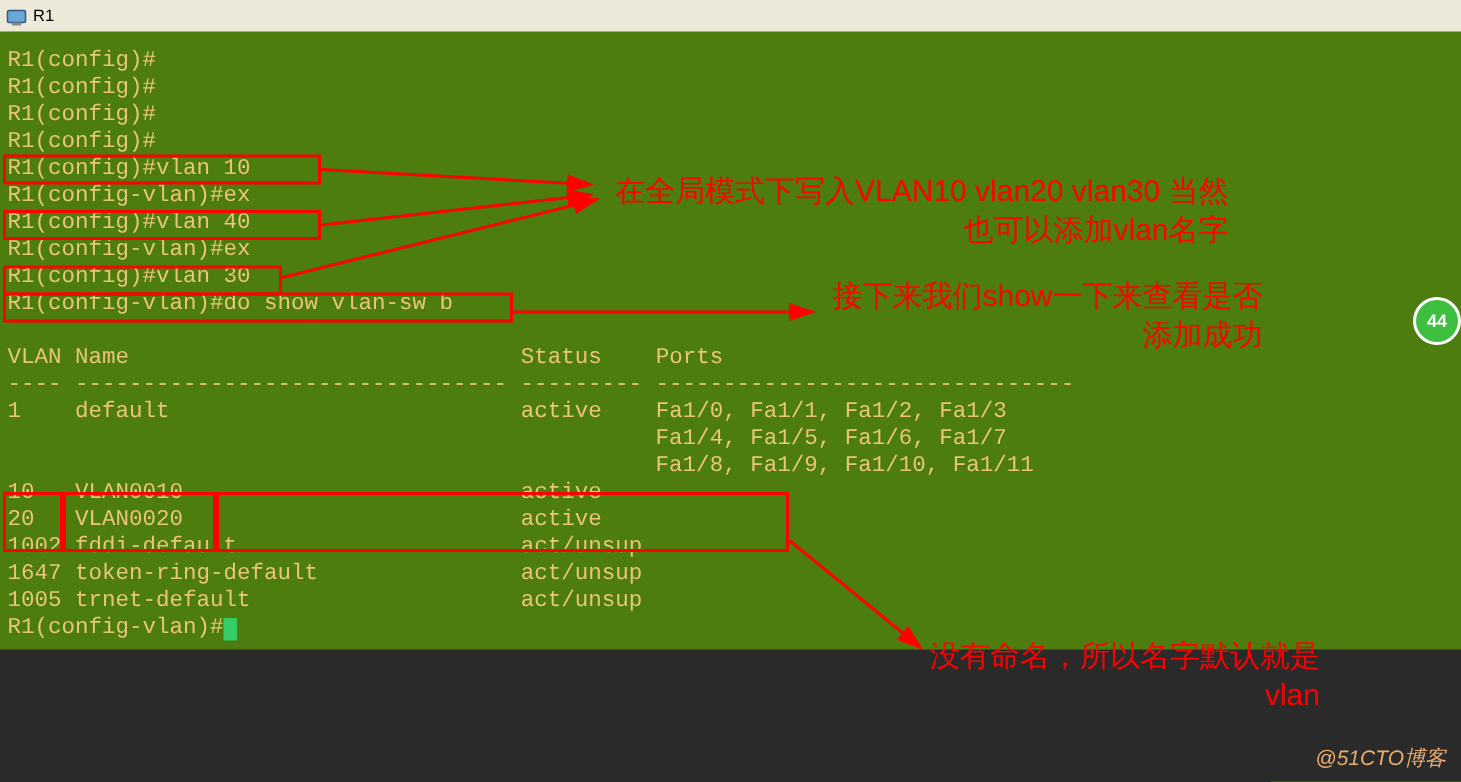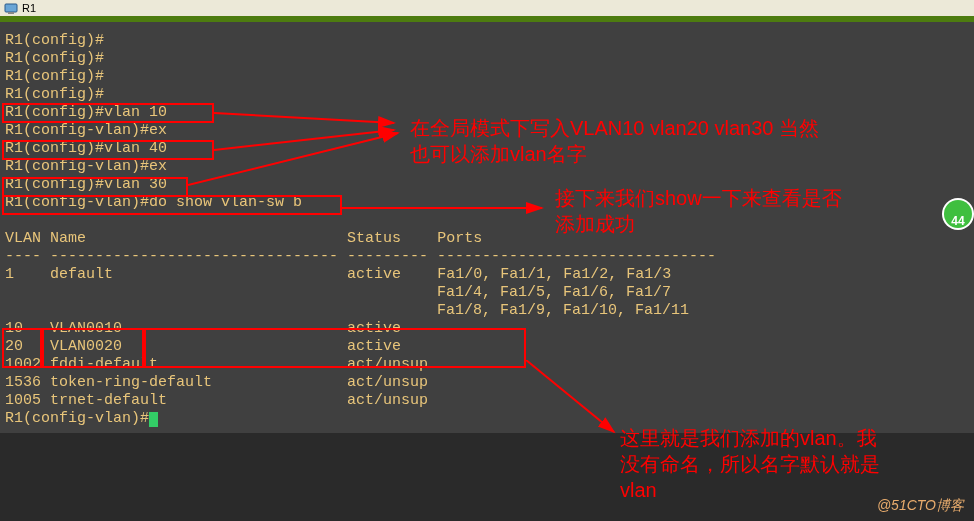--- a/index.html
+++ b/index.html
@@ -11,35 +11,35 @@
       background: #2a2a2a;
       overflow: hidden;
       position: relative;
     }
     .title-bar {
       background: #ece9d8;
       height: 22px;
       display: flex;
       align-items: center;
       padding: 2px 4px;
-      border-bottom: 6px solid #4d7c0f;
+      border-bottom: 1px solid #4d7c0f;
     }
     .title-icon {
       width: 14px; height: 14px;
       margin-right: 4px;
       display: inline-flex;
       align-items: center; justify-content: center;
     }
     .title-text {
       font-family: "Tahoma", sans-serif;
       font-size: 11px;
       color: #000;
     }
     .terminal {
-      background: #404040;
+      background: #4d7c0f;
       padding: 10px 5px 5px 5px;
       position: relative;
     }
     .line {
       color: #e8c57a;
       line-height: 18px;
       white-space: pre;
       height: 18px;
     }
     .cursor-block {
@@ -53,20 +53,21 @@
       border: 2px solid #ff0000;
       pointer-events: none;
     }
     .annotation {
       position: absolute;
       font-family: "SimSun","Microsoft YaHei",sans-serif;
       font-size: 20px;
       color: #ff0000;
       line-height: 26px;
       pointer-events: none;
+      text-align: right;
     }
     .arrow { position: absolute; pointer-events: none; }
     .watermark {
       position: absolute;
       right: 10px;
       bottom: 6px;
       color: #fdba74;
       font-family: "Microsoft YaHei", sans-serif;
       font-size: 14px;
       font-style: italic;
@@ -77,21 +78,21 @@
       right: 2px;
       top: 200px;
       width: 28px; height: 28px;
       background: #3fbf3f;
       border-radius: 50%;
       color: #fff;
       font-family: Arial, sans-serif;
       font-size: 12px;
       font-weight: bold;
       display: flex;
-      align-items: flex-end;
+      align-items: center;
       justify-content: center;
       box-shadow: 0 0 0 2px #fff;
     }
   </style>
 </head>
 <body>
 
 <div class="title-bar">
   <span class="title-icon">
     <svg width="14" height="14" viewBox="0 0 14 14">
@@ -115,21 +116,21 @@
   <div class="line"><span>R1(config-vlan)#</span><span>do show vlan-sw b</span></div>
   <div class="line"> </div>
   <div class="line"><span>VLAN</span> <span>Name</span>                             <span>Status</span>    <span>Ports</span></div>
   <div class="line">---- -------------------------------- --------- -------------------------------</div>
   <div class="line"><span>1</span>    <span>default</span>                          <span>active</span>    <span>Fa1/0, Fa1/1, Fa1/2, Fa1/3</span></div>
   <div class="line">                                                <span>Fa1/4, Fa1/5, Fa1/6, Fa1/7</span></div>
   <div class="line">                                                <span>Fa1/8, Fa1/9, Fa1/10, Fa1/11</span></div>
   <div class="line"><span>10</span>   <span>VLAN0010</span>                         <span>active</span></div>
   <div class="line"><span>20</span>   <span>VLAN0020</span>                         <span>active</span></div>
   <div class="line"><span>1002</span> <span>fddi-default</span>                     <span>act/unsup</span></div>
-  <div class="line"><span>1536</span> <span>token-ring-default</span>               <span>act/unsup</span></div>
+  <div class="line"><span>1647</span> <span>token-ring-default</span>               <span>act/unsup</span></div>
   <div class="line"><span>1005</span> <span>trnet-default</span>                    <span>act/unsup</span></div>
   <div class="line"><span>R1(config-vlan)#</span><span class="cursor-block"></span></div>
 </div>
 
 <div class="redbox" style="left:2px; top:103px; width:212px; height:20px;"></div>
 <div class="redbox" style="left:2px; top:140px; width:212px; height:20px;"></div>
 <div class="redbox" style="left:2px; top:177px; width:186px; height:20px;"></div>
 <div class="redbox" style="left:2px; top:195px; width:340px; height:20px;"></div>
 <div class="redbox" style="left:2px; top:328px; width:40px; height:40px;"></div>
 <div class="redbox" style="left:42px; top:328px; width:102px; height:40px;"></div>
@@ -137,21 +138,20 @@
 
 <div class="annotation" style="left:410px; top:115px;">
   <div>在全局模式下写入VLAN10 vlan20 vlan30 当然</div>
   <div>也可以添加vlan名字</div>
 </div>
 <div class="annotation" style="left:555px; top:185px;">
   <div>接下来我们show一下来查看是否</div>
   <div>添加成功</div>
 </div>
 <div class="annotation" style="left:620px; top:425px;">
-  <div>这里就是我们添加的vlan。我</div>
   <div>没有命名，所以名字默认就是</div>
   <div>vlan</div>
 </div>
 
 <svg class="arrow" style="left:214px; top:105px;" width="190" height="25">
   <defs>
       <marker id="ah1" markerWidth="10" markerHeight="10" refX="8" refY="3" orient="auto">
         <path d="M0,0 L9,3 L0,6 Z" fill="#ff0000"></path>
       </marker>
     </defs>

